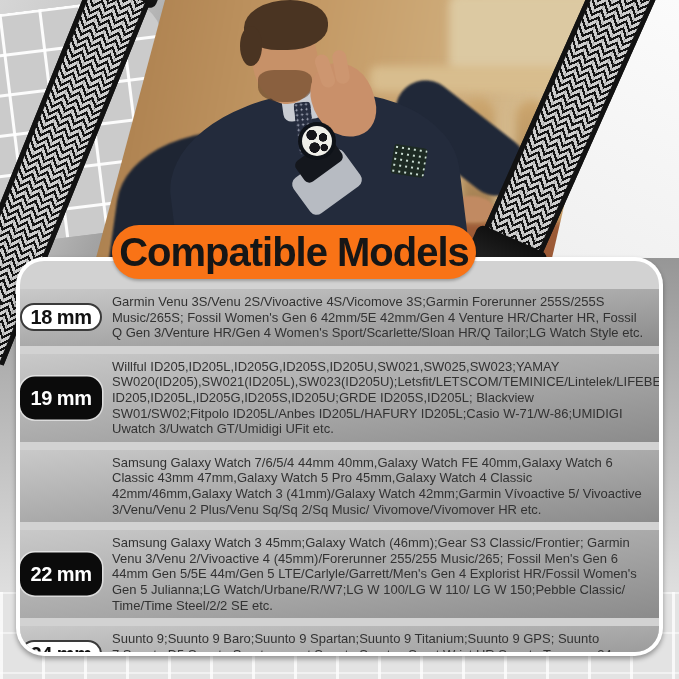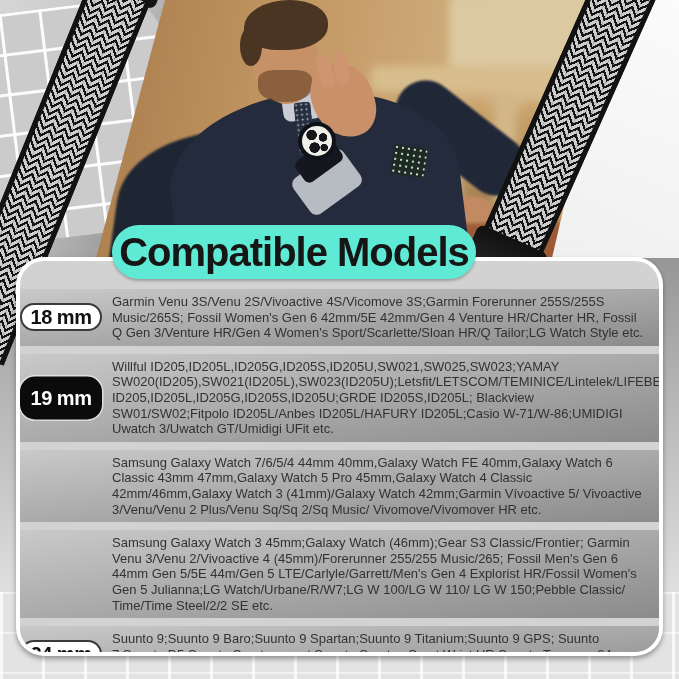--- a/index.html
+++ b/index.html
@@ -109,21 +109,21 @@
   .connector { position:absolute; left:-6px; width:76px; height:46px; background:linear-gradient(180deg,#2a2a2a,#101010); border-radius:7px; }
   .connector.at-top { top:-42px; }
   .connector.at-bottom { bottom:-40px; background:linear-gradient(0deg,#2a2a2a,#101010); }
   .pin { position:absolute; width:4px; height:15px; background:linear-gradient(90deg,#8f8f8f,#e8e8e8,#9a9a9a); border-radius:2px; }
   .at-bottom .pin { bottom:-12px; }
   .pin.p1 { left:12px; } .pin.p2 { left:58px; }
 
   
   .title-pill {
     position:absolute; left:112px; top:225px; width:364px; height:54px; z-index:7;
-    background:#5eead4; border-radius:28px;
+    background:#f97316; border-radius:28px;
     display:flex; align-items:center; justify-content:center;
     box-shadow:0 2px 3px rgba(0,0,0,.25);
   }
   .title-pill span {
     font-size:40px; font-weight:bold; color:#161616; letter-spacing:-1px; white-space:nowrap;
   }
 
   
   .panel {
     position:absolute; left:16px; top:257px; width:647px; height:399px; z-index:5;
@@ -245,20 +245,21 @@
       <div class="size-row">
         <div class="size-badge v-dark">19 mm</div>
         <div class="models-text">Willful ID205,ID205L,ID205G,ID205S,ID205U,SW021,SW025,SW023;YAMAY SW020(ID205),SW021(ID205L),SW023(ID205U);Letsfit/LETSCOM/TEMINICE/Lintelek/LIFEBEE ID205,ID205L,ID205G,ID205S,ID205U;GRDE ID205S,ID205L; Blackview SW01/SW02;Fitpolo ID205L/Anbes ID205L/HAFURY ID205L;Casio W-71/W-86;UMIDIGI Uwatch 3/Uwatch GT/Umidigi UFit etc.</div>
       </div>
 
       <div class="size-row">
         <div class="models-text">Samsung Galaxy Watch 7/6/5/4 44mm 40mm,Galaxy Watch FE 40mm,Galaxy Watch 6 Classic 43mm 47mm,Galaxy Watch 5 Pro 45mm,Galaxy Watch 4 Classic 42mm/46mm,Galaxy Watch 3 (41mm)/Galaxy Watch 42mm;Garmin Vívoactive 5/ Vivoactive 3/Venu/Venu 2 Plus/Venu Sq/Sq 2/Sq Music/ Vivomove/Vivomover HR etc.</div>
       </div>
 
       <div class="size-row">
+        <div class="size-badge v-dark">22 mm</div>
         <div class="models-text">Samsung Galaxy Watch 3 45mm;Galaxy Watch (46mm);Gear S3 Classic/Frontier; Garmin Venu 3/Venu 2/Vivoactive 4 (45mm)/Forerunner 255/255 Music/265; Fossil Men's Gen 6 44mm Gen 5/5E 44m/Gen 5 LTE/Carlyle/Garrett/Men's Gen 4 Explorist HR/Fossil Women's Gen 5 Julianna;LG Watch/Urbane/R/W7;LG W 100/LG W 110/ LG W 150;Pebble Classic/ Time/Time Steel/2/2 SE etc.</div>
       </div>
 
       <div class="size-row">
         <div class="size-badge v-light">24 mm</div>
         <div class="models-text">Suunto 9;Suunto 9 Baro;Suunto 9 Spartan;Suunto 9 Titanium;Suunto 9 GPS; Suunto 7;Sunnto D5;Suunto Spartan sport;Suunto Spartan Sport Wrist HR;Suunto Traverse 24mm etc.</div>
       </div>
 
     </div>
   </div>

